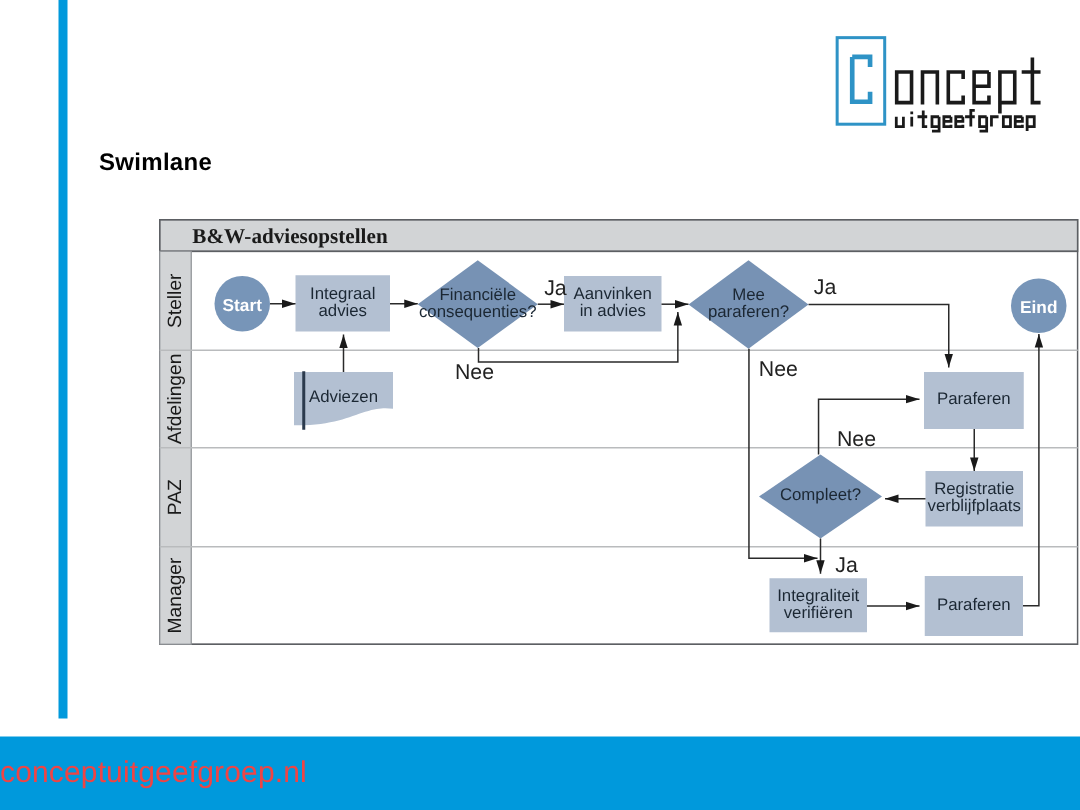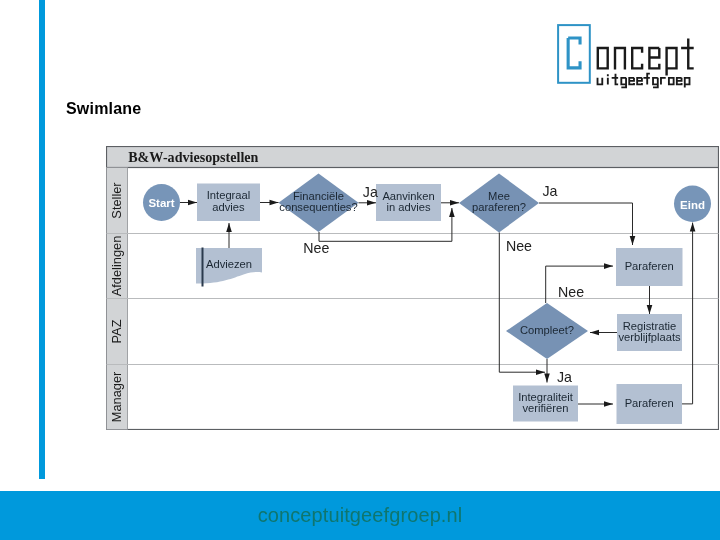--- a/index.html
+++ b/index.html
@@ -1,20 +1,20 @@
 <!DOCTYPE html>
 <html><head>
 <meta charset="utf-8">
 <style>
   html,body{margin:0;padding:0;}
   body{width:720px;height:540px;background:#ffffff;font-family:"Liberation Sans",sans-serif;overflow:hidden;position:relative;}
   #slide{position:absolute;left:0;top:0;width:720px;height:540px;background:#fff;}
   .accent-bar{position:absolute;left:39px;top:0;width:6px;height:479px;background:#0099dc;}
   .footer-band{position:absolute;left:0;top:491px;width:720px;height:49px;background:#0099dc;}
-  .footer-text{position:absolute;left:0;top:504px;width:720px;text-align:center;color:#0f766e;font-size:20px;letter-spacing:.1px;}
+  .footer-text{position:absolute;left:0;top:504px;width:720px;text-align:left;color:#ef4444;font-size:20px;letter-spacing:.1px;}
   .slide-title{position:absolute;left:66px;top:100px;font-size:16px;font-weight:bold;color:#000;letter-spacing:.2px;}
 
   #logo{position:absolute;left:556px;top:22px;width:140px;height:68px;}
   #diagram-wrap{position:absolute;left:66px;top:146px;width:613px;height:284px;margin-left:40px;}
   svg{display:block;}
   .sr{position:absolute;width:1px;height:1px;overflow:hidden;clip:rect(0 0 0 0);white-space:nowrap;}
   .lane-label{font-size:12.8px;fill:#1a1a1a;font-family:"Liberation Sans",sans-serif;}
   .dg-header{font-size:14.1px;font-weight:bold;fill:#1a1a1a;font-family:"Liberation Serif",serif;}
   .node-text{font-size:11.2px;fill:#1b2733;font-family:"Liberation Sans",sans-serif;text-anchor:middle;}
   .node-text-w{font-size:11.5px;fill:#ffffff;font-family:"Liberation Sans",sans-serif;text-anchor:middle;font-weight:bold;}

